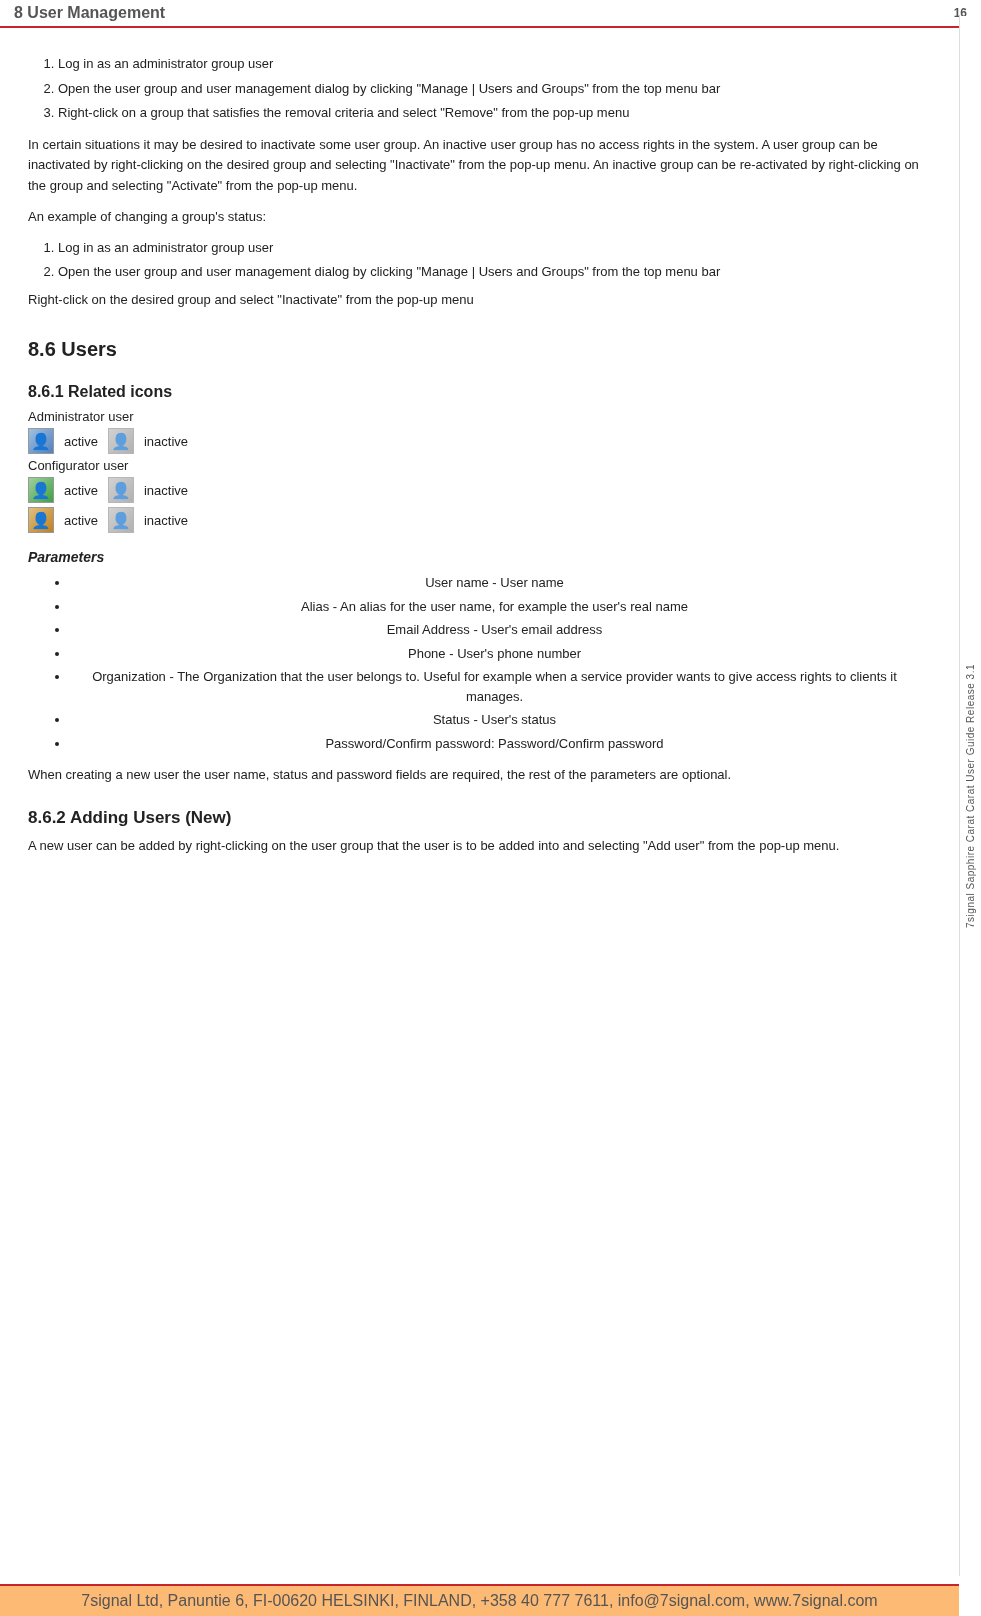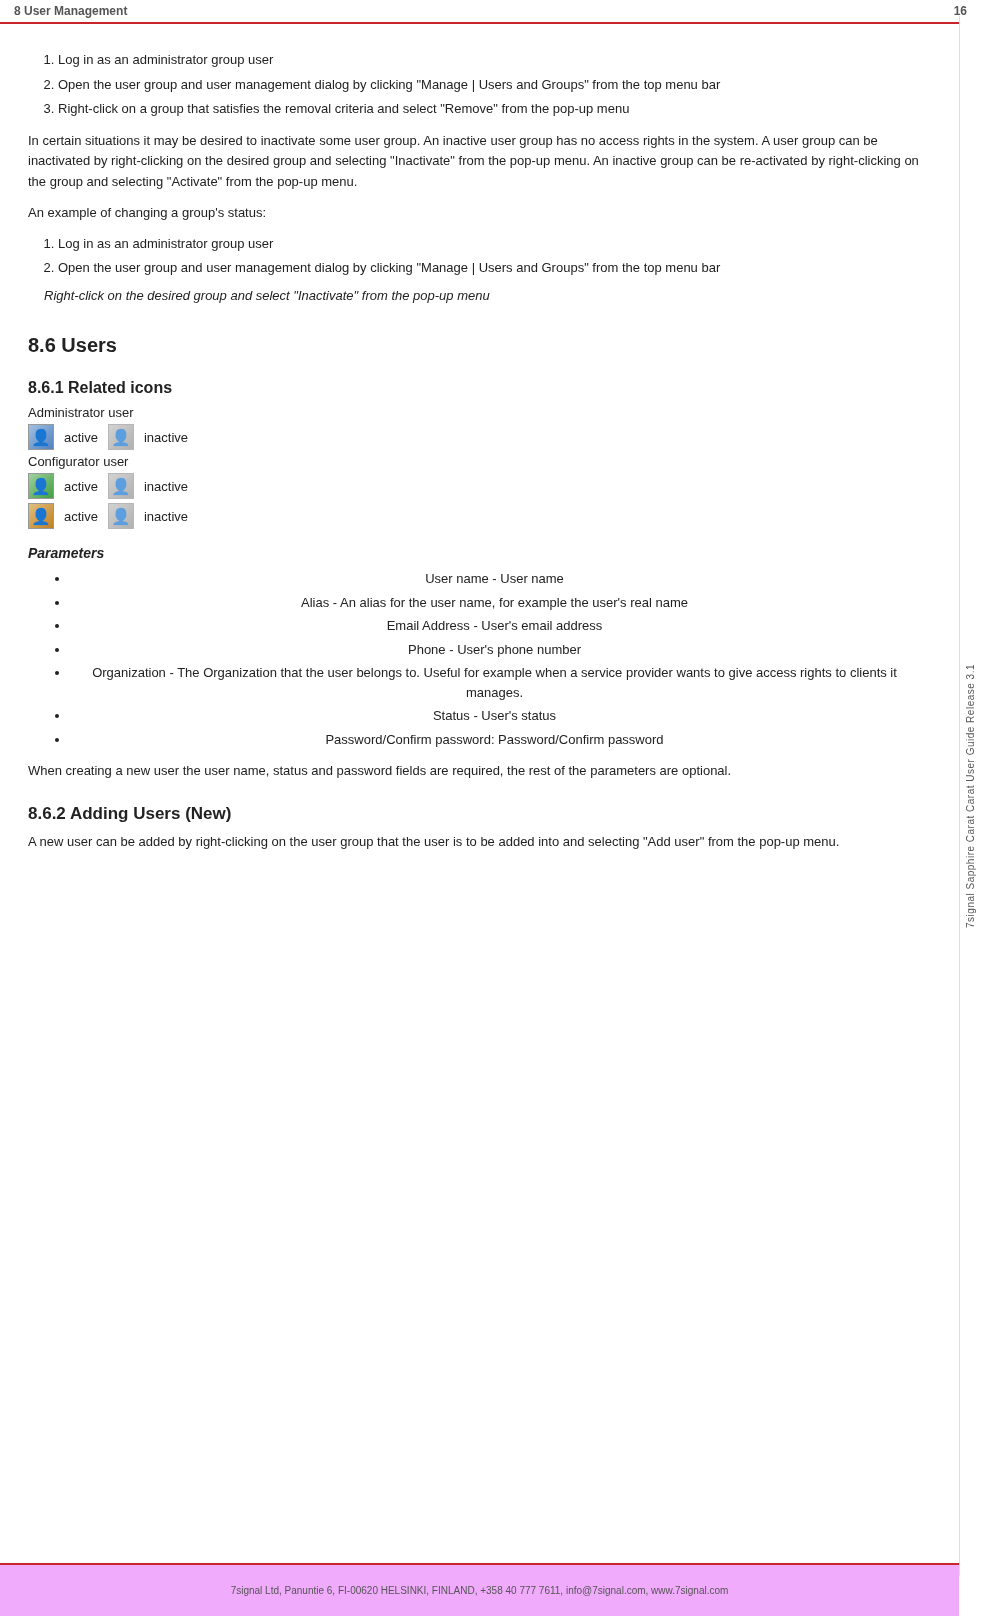--- a/index.html
+++ b/index.html
@@ -22,21 +22,21 @@
     
     .top-bar {
       display: flex;
       justify-content: space-between;
       align-items: center;
       padding: 4px 14px 4px 14px;
       border-bottom: 2px solid #c8252a;
       background: #fff;
     }
     .top-bar-left {
-      font-size: 12px;
+      font-size: 16px;
       color: #555;
       font-weight: bold;
     }
     .top-bar-right {
       font-size: 12px;
       color: #555;
       font-weight: bold;
     }
 
     
@@ -158,25 +158,25 @@
     .bullet-list li {
       margin-bottom: 4px;
       line-height: 1.5;
       font-size: 13px;
       list-style: disc;
     }
 
     
     .footer {
       border-top: 2px solid #c8252a;
-      padding: 20px 14px;
-      font-size: 10px;
+      padding: 6px 14px;
+      font-size: 16px;
       color: #555;
       text-align: center;
-      background: #f0abfc;
+      background: #fdba74;
       margin-top: auto;
       margin-right: 22px;
     }
 
     .divider-space {
       margin: 12px 0;
     }
   </style>
 </head>
 <body>
@@ -201,21 +201,21 @@
     </ol>
 
     <div class="divider-space"></div>
     <p class="para">In certain situations it may be desired to inactivate some user group. An inactive user group has no access rights in the system. A user group can be inactivated by right-clicking on the desired group and selecting "Inactivate" from the pop-up menu. An inactive group can be re-activated by right-clicking on the group and selecting "Activate" from the pop-up menu.</p>
     <p class="para">An example of changing a group's status:</p>
 
     <ol class="numbered-list">
       <li>Log in as an administrator group user</li>
       <li>Open the user group and user management dialog by clicking "Manage | Users and Groups" from the top menu bar</li>
     </ol>
-    <p class="para" style="margin-left:16px; margin-top:5px;font-style:italic;">Right-click on the desired group and select "Inactivate" from the pop-up menu</p>
+    <p class="para" style="margin-left:0; margin-top:5px;">Right-click on the desired group and select "Inactivate" from the pop-up menu</p>
 
     <div class="divider-space"></div>
     <h2 class="section-h2">8.6 Users</h2>
 
     <h3 class="section-h3">8.6.1 Related icons</h3>
 
     <div class="bold-label">Administrator user</div>
     <div class="icon-row">
       <span class="icon-img active-user"></span>
       <span>active</span>

